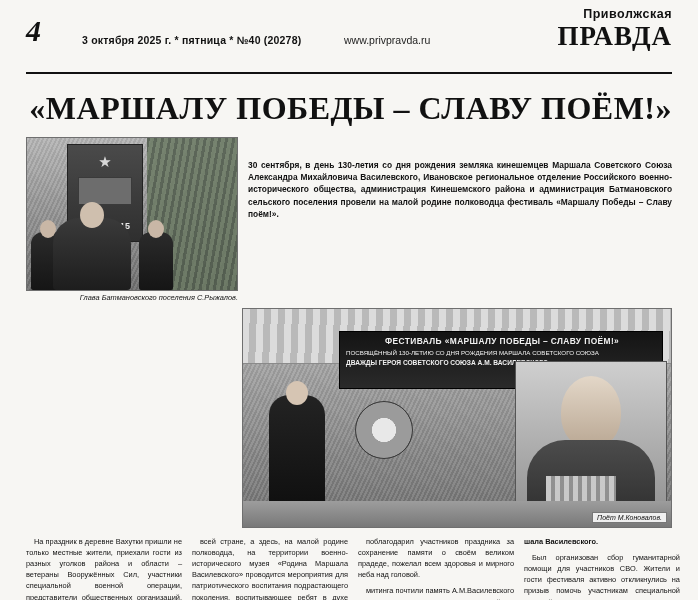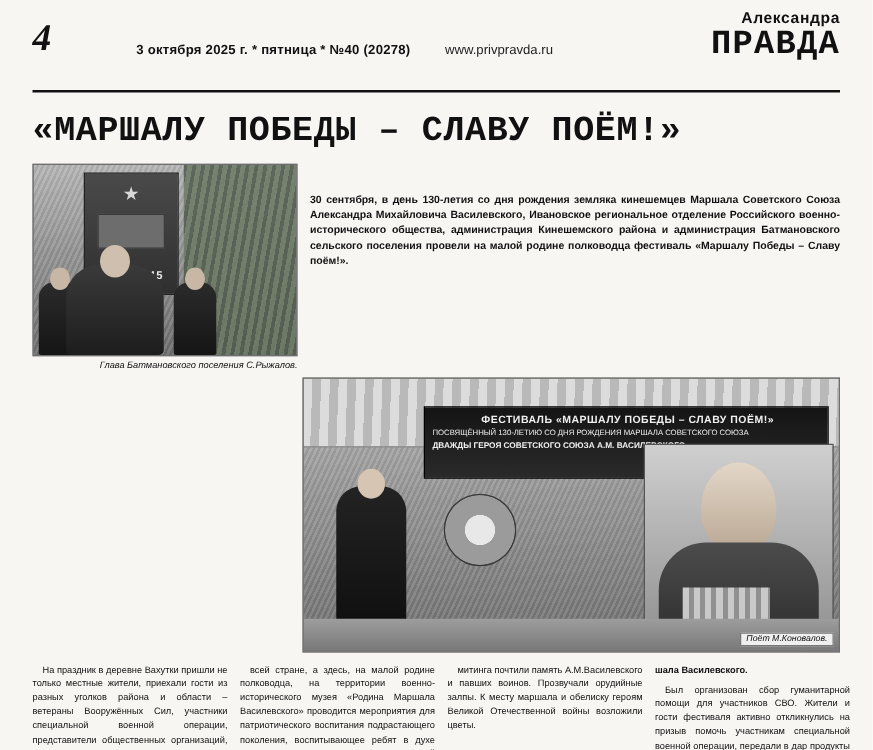--- a/index.html
+++ b/index.html
@@ -20,42 +20,41 @@
   }
   .page-num{
     position:absolute;left:0;top:14px;
     font-size:30px;font-weight:bold;font-style:italic;
     font-family:"Liberation Serif", serif;color:#111;
   }
   .issue-line{
     position:absolute;left:56px;top:34px;
     font-size:10.5px;font-weight:bold;letter-spacing:.2px;
     font-family:"Liberation Sans", sans-serif;
-    margin-left:27px;
   }
   .site-url{
-    position:absolute;left:330px;top:34px;
+    position:absolute;left:318px;top:34px;
     font-size:10.5px;font-family:"Liberation Sans", sans-serif;color:#222;text-align:center;
   }
   .logo{
     position:absolute;right:0;top:8px;text-align:right;line-height:1;
   }
   .logo .l1{
     font-size:12.5px;font-weight:bold;letter-spacing:.5px;
     font-family:"Liberation Sans", sans-serif;
   }
   .logo .l2{
     font-size:27px;font-weight:bold;letter-spacing:1px;margin-top:2px;
-    font-family:Liberation Mono, monospace;
+    font-family:Liberation Serif, serif;
   }
   
   .headline{
-    margin:16px 26px 10px 26px;text-align:left;
-    font-size:28px;font-weight:bold;letter-spacing:.5px;
-    font-family:Liberation Mono, monospace;
+    margin:16px 26px 10px 26px;text-align:right;
+    font-size:32px;font-weight:bold;letter-spacing:.5px;
+    font-family:Liberation Serif, serif;
   }
   
   .lead-row{
     margin:0 26px;display:flex;gap:10px;align-items:flex-start;
   }
   .lead-left{width:212px;flex:0 0 212px;}
   .lead-text{
     flex:1;font-size:8.4px;line-height:1.45;text-align:justify;font-weight:bold;
     font-family:"Liberation Sans", sans-serif;padding-top:2px;margin-top:20px;
   }
@@ -192,21 +191,21 @@
 </head>
 <body>
 
 <div class="page">
 
   <div class="masthead">
     <div class="page-num">4</div>
     <div class="issue-line">3 октября 2025 г. * пятница * №40 (20278)</div>
     <div class="site-url">www.privpravda.ru</div>
     <div class="logo">
-      <div class="l1">Александра</div>
+      <div class="l1">Приволжская</div>
       <div class="l2">ПРАВДА</div>
     </div>
   </div>
 
   <div class="headline">«МАРШАЛУ ПОБЕДЫ – СЛАВУ ПОЁМ!»</div>
 
   <div class="lead-row">
     <div class="lead-left">
       <div class="photo" id="photoA">
         <div class="grain"></div>
@@ -260,20 +259,21 @@
       <p>На праздник в деревне Вахутки пришли не только местные жители, приехали гости из разных уголков района и области – ветераны Вооружённых Сил, участники специальной военной операции, представители общественных организаций, духовенства.</p>
 
     </div>
 
     <div class="col">
       <p>всей стране, а здесь, на малой родине полководца, на территории военно-исторического музея «Родина Маршала Василевского» проводится мероприятия для патриотического воспитания подрастающего поколения, воспитывающее ребят в духе патриотизма и уважения к героической военной истории нашей страны.</p>
 
     </div>
 
     <div class="col">
+      <p>поблагодарил участников праздника за сохранение памяти о своём великом прадеде, пожелал всем здоровья и мирного неба над головой.</p>
       <p>митинга почтили память А.М.Василевского и павших воинов. Прозвучали орудийные залпы. К месту маршала и обелиску героям Великой Отечественной войны возложили цветы.</p>
 
     </div>
 
     <div class="col">
       <p class="noind">шала Василевского.</p>
       <p>Был организован сбор гуманитарной помощи для участников СВО. Жители и гости фестиваля активно откликнулись на призыв помочь участникам специальной военной операции, передали в дар продукты питания и предметы первой необходимости. Все вещи, а также письма бойкам от школьников будут переданы представителям 98-й дивизии ВДВ для отправки на передовую.</p>
 
     </div>
 

